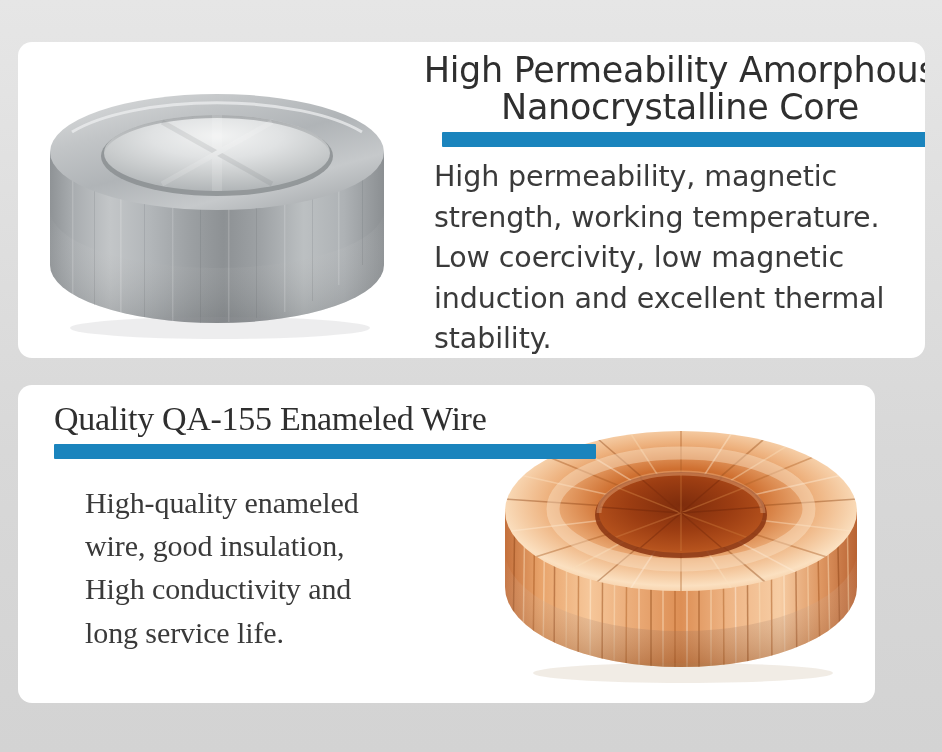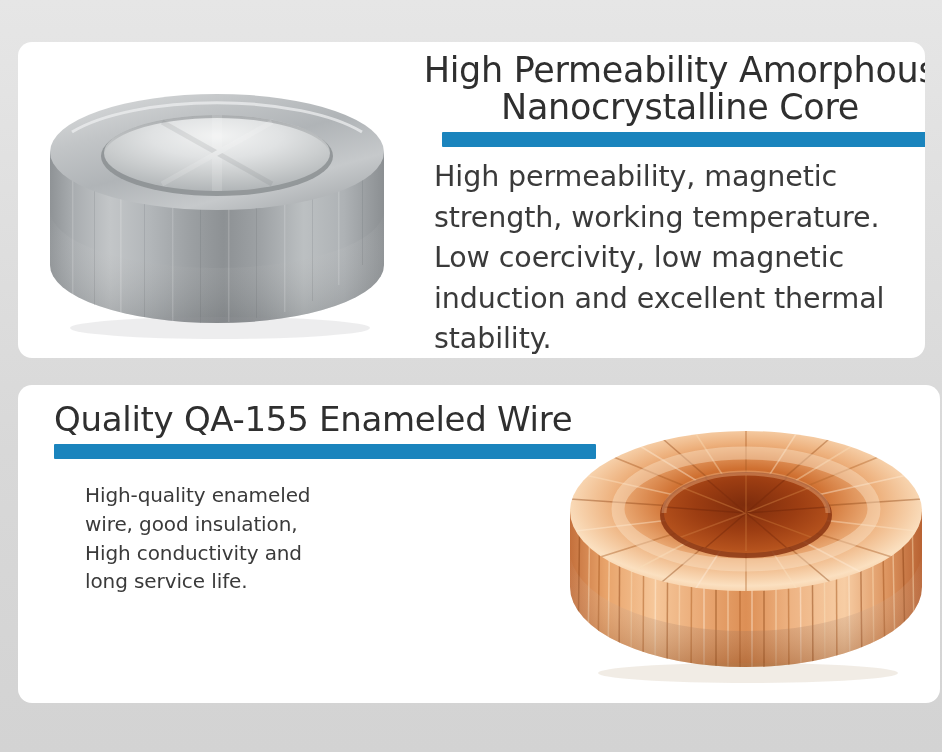--- a/index.html
+++ b/index.html
@@ -11,21 +11,21 @@
   }
 
   
   .card {
     position:absolute;
     background:#ffffff;
     border-radius:14px;
     overflow:hidden;
   }
   #card-core { left:18px;  top:42px;  width:907px; height:316px; }
-  #card-wire { left:18px;  top:385px; width:922px; height:318px; }
+  #card-wire { left:18px;  top:385px; width:857px; height:318px;font-family:Liberation Serif, serif; }
 
   
   .heading {
     font-size:35px;
     font-weight:400;
     color:#2f2f2f;
     line-height:1.06;
     letter-spacing:-0.3px;
     white-space:pre-line;
   }
@@ -61,21 +61,21 @@
   #core-art svg { width:100%; height:100%; display:block; }
 
   
   #wire-text-block {
     position:absolute;
     left:36px; top:16px; width:560px;
     z-index:2;
   }
   #wire-heading { text-align:left; font-size:34px; }
   #wire-accent  { margin:7px 0 0 0; width:542px; }
-  #wire-body    { margin:22px 0 0 31px; width:470px; font-size:20px; line-height:1.44; }
+  #wire-body    { margin:22px 0 0 31px; width:470px; font-size:30px; line-height:1.44; }
 
   
   #wire-art {
     position:absolute;
     right:-4px; top:6px;
     width:396px; height:306px;
     z-index:1;
   }
   #wire-art svg { width:100%; height:100%; display:block; }
 </style>

